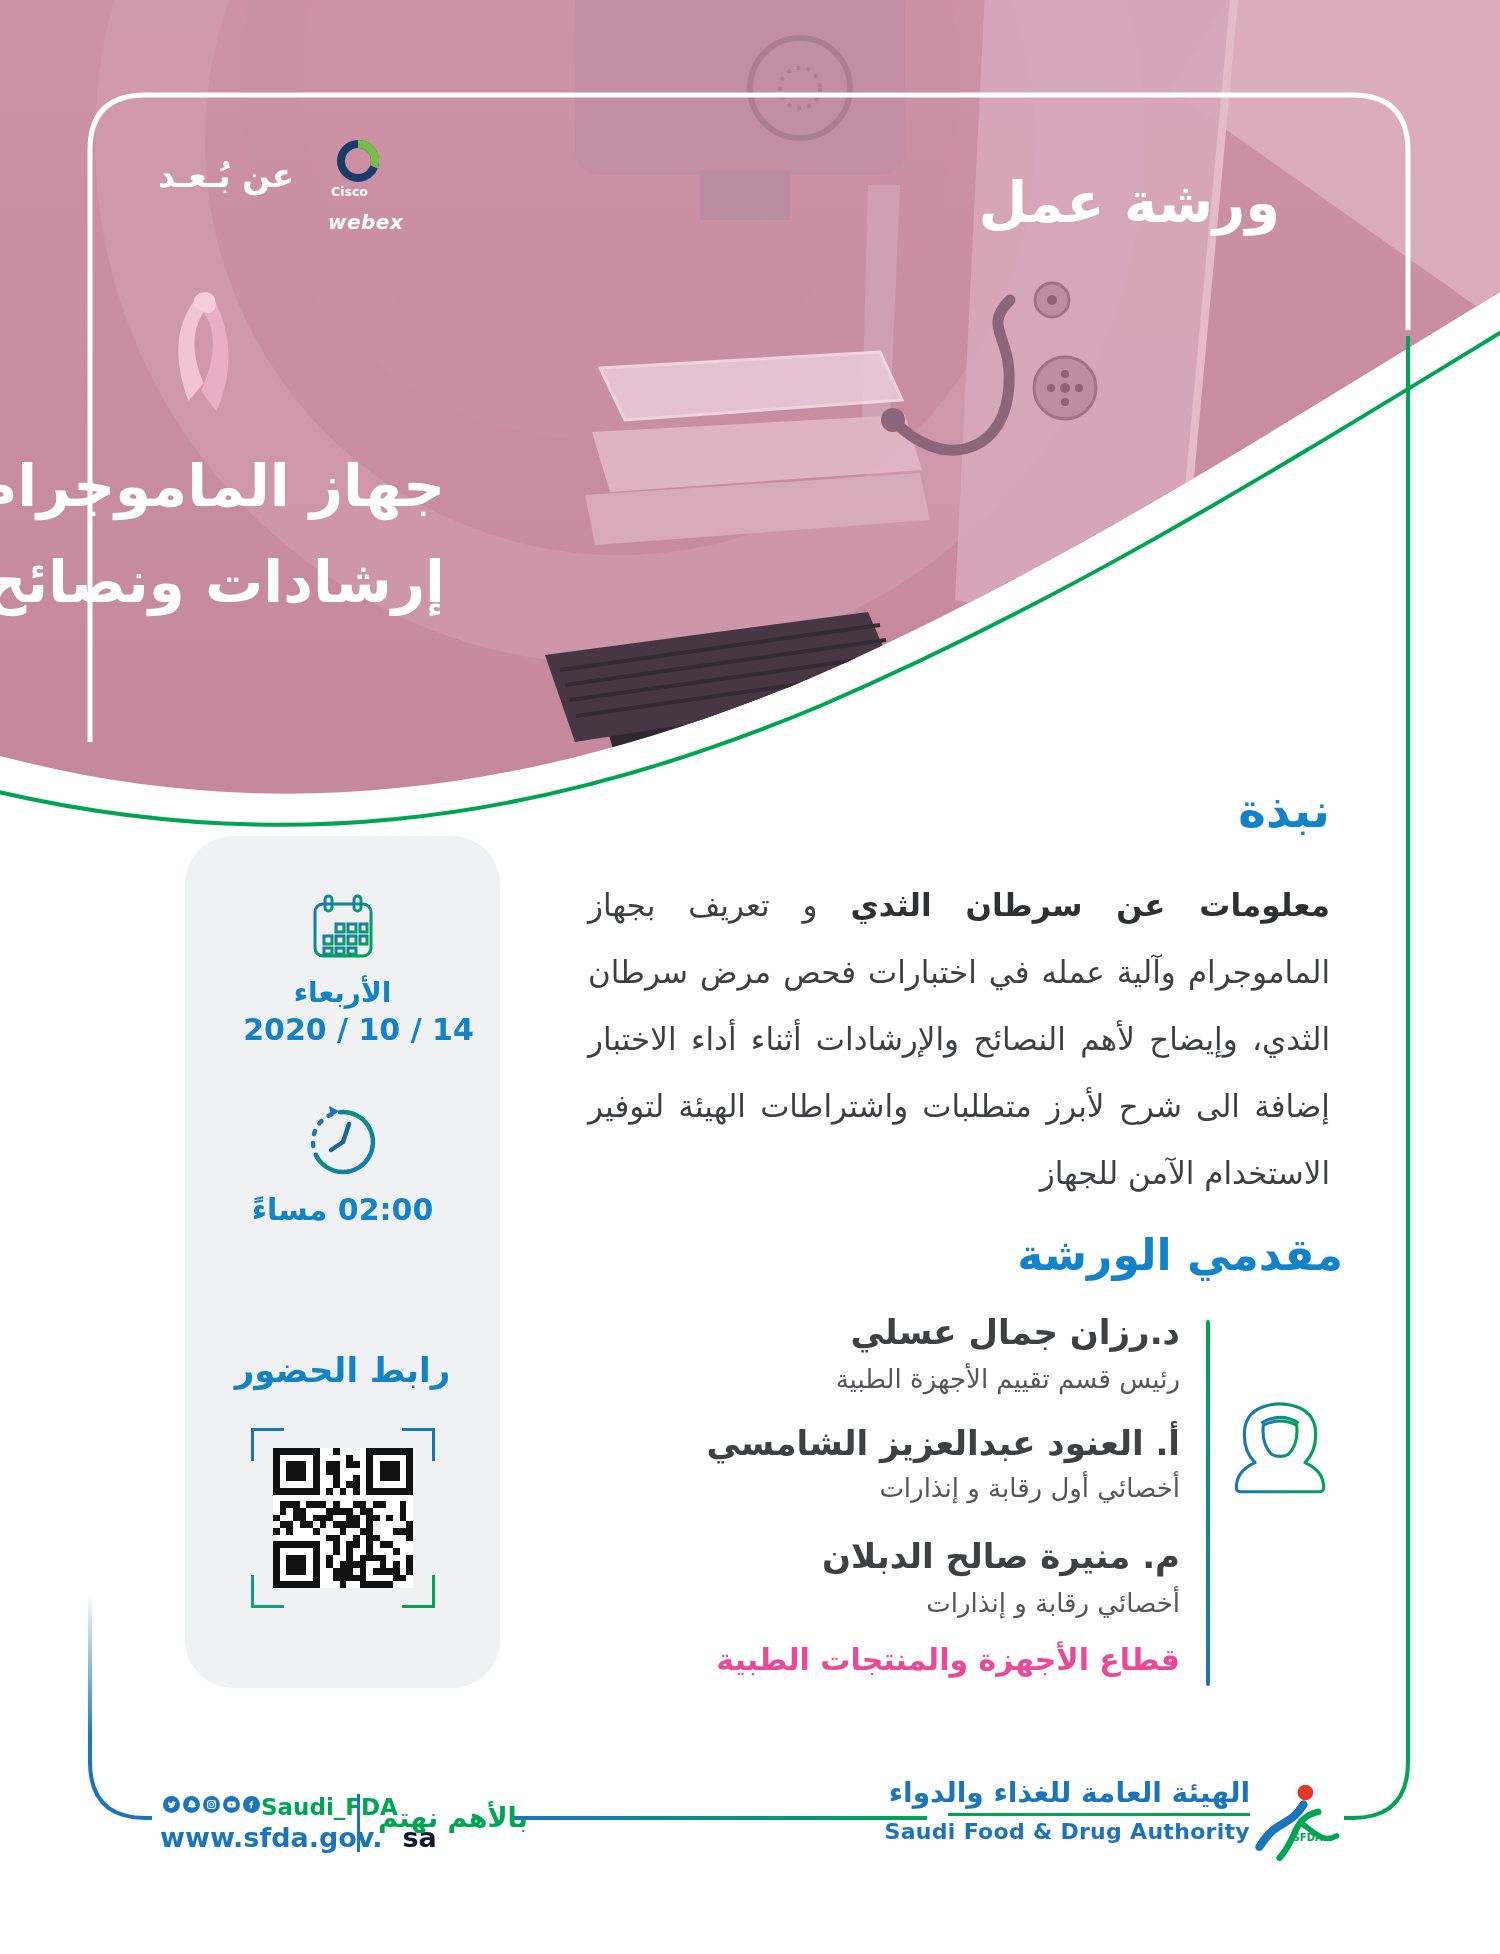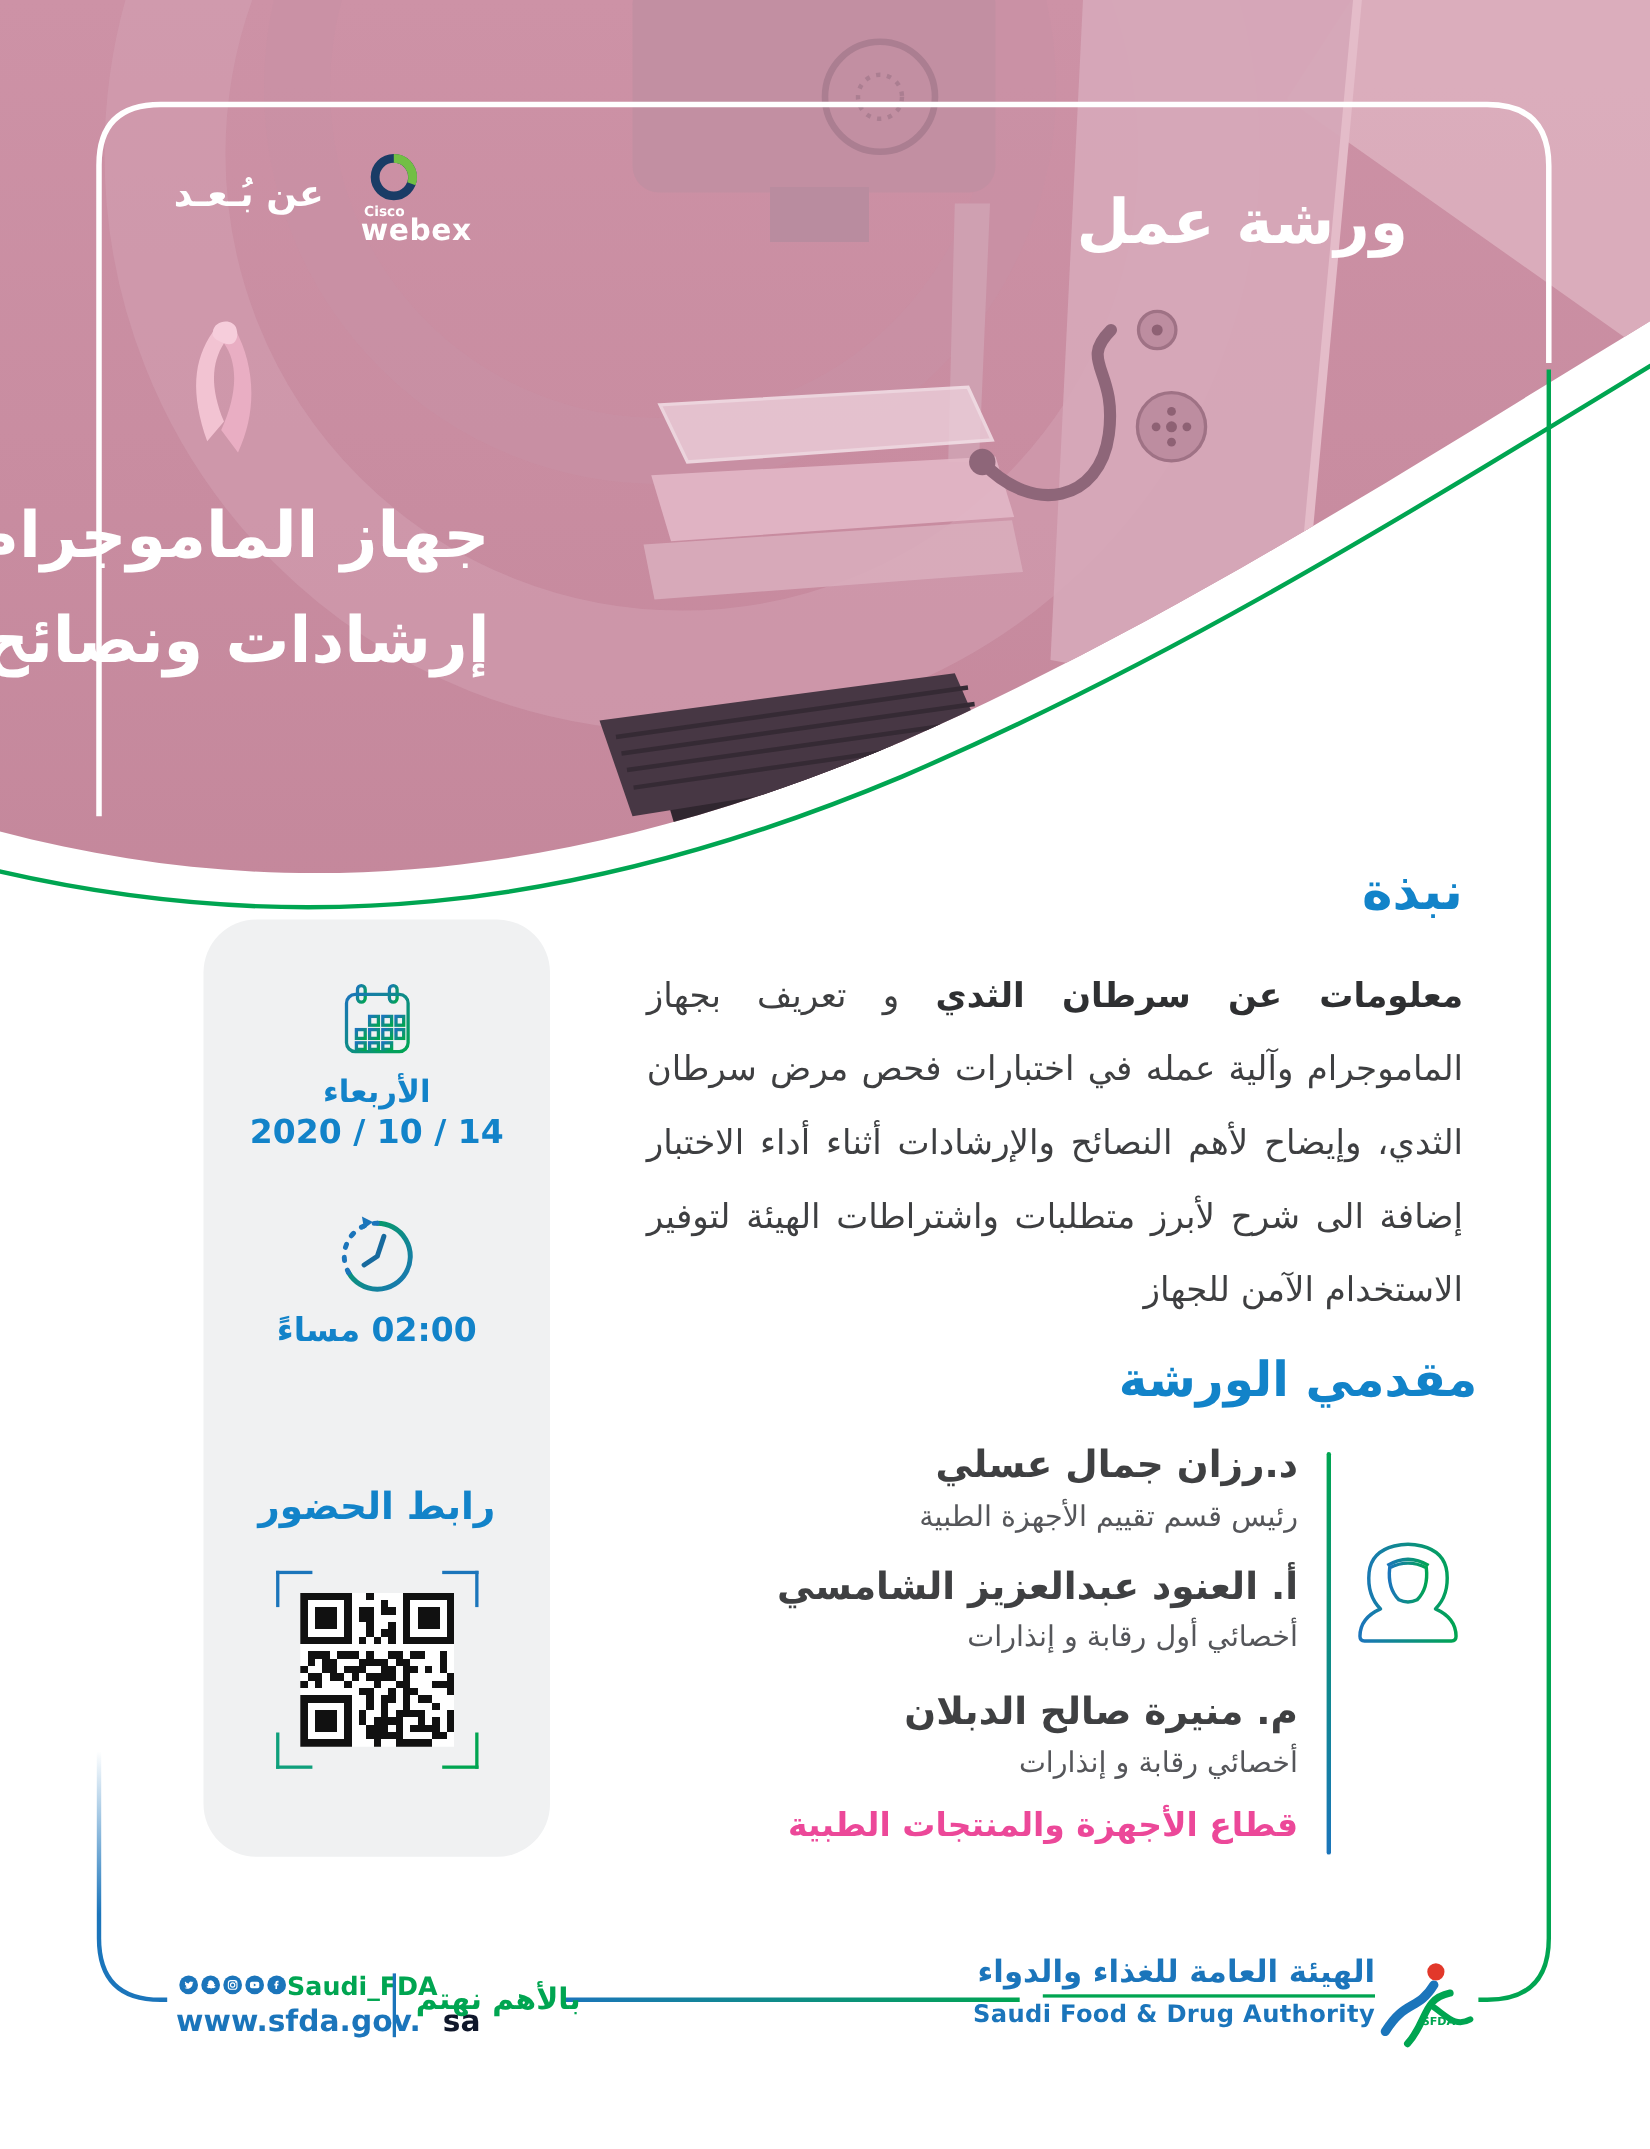--- a/index.html
+++ b/index.html
@@ -7,30 +7,30 @@
         font-family:"DejaVu Sans","Liberation Sans",sans-serif;}
   .abs{position:absolute;}
   .rtl{direction:rtl;}
   .nowrap{white-space:nowrap;}
 
   
   .hero-txt{color:#ffffff;}
   #remote-label{left:158px;top:156px;font-size:33px;font-weight:600;letter-spacing:1px;}
   #webex-logo{left:333px;top:138px;}
   #webex-cisco{left:331px;top:184px;font-size:12.5px;font-weight:600;text-align:center;}
-  #webex-name{left:328px;top:194px;font-size:27px;font-weight:700;letter-spacing:.5px;}
+  #webex-name{left:328px;top:210px;font-size:20px;font-weight:700;letter-spacing:.5px;font-style:italic;}
   #workshop-label{right:220px;top:134px;font-size:56px;font-weight:800;margin-top:36px;}
   #ribbon{left:157px;top:284px;}
   #hero-title{right:1055px;top:438px;text-align:right;font-size:58px;font-weight:800;line-height:96px;}
 
   
   #side-panel{left:185px;top:836px;width:315px;height:852px;background:#f0f1f2;border-radius:48px;}
   .side-center{left:0;width:315px;text-align:center;color:#1283c9;}
   #day-label{top:140px;font-size:28px;font-weight:700;}
-  #date-label{top:176px;font-size:30px;font-weight:700;direction:ltr;}
+  #date-label{top:176px;font-size:30px;font-weight:700;direction:ltr;padding-left:16px;}
   #time-label{top:356px;font-size:30px;font-weight:700;}
   #link-heading{top:514px;font-size:34px;font-weight:800;}
   #cal-icon{left:126px;top:58px;}
   #clock-icon{left:120px;top:268px;}
   #qr-wrap{left:66px;top:592px;width:184px;height:180px;}
   .corner{position:absolute;width:30px;height:30px;}
   .c-tl{top:0;left:0;border-top:3px solid #1b75bb;border-left:3px solid #1b75bb;}
   .c-tr{top:0;right:0;border-top:3px solid #1b75bb;border-right:3px solid #1b75bb;}
   .c-bl{bottom:0;left:0;border-bottom:3px solid #0fa07c;border-left:3px solid #0fa07c;}
   .c-br{bottom:0;right:0;border-bottom:3px solid #00a551;border-right:3px solid #00a551;}

